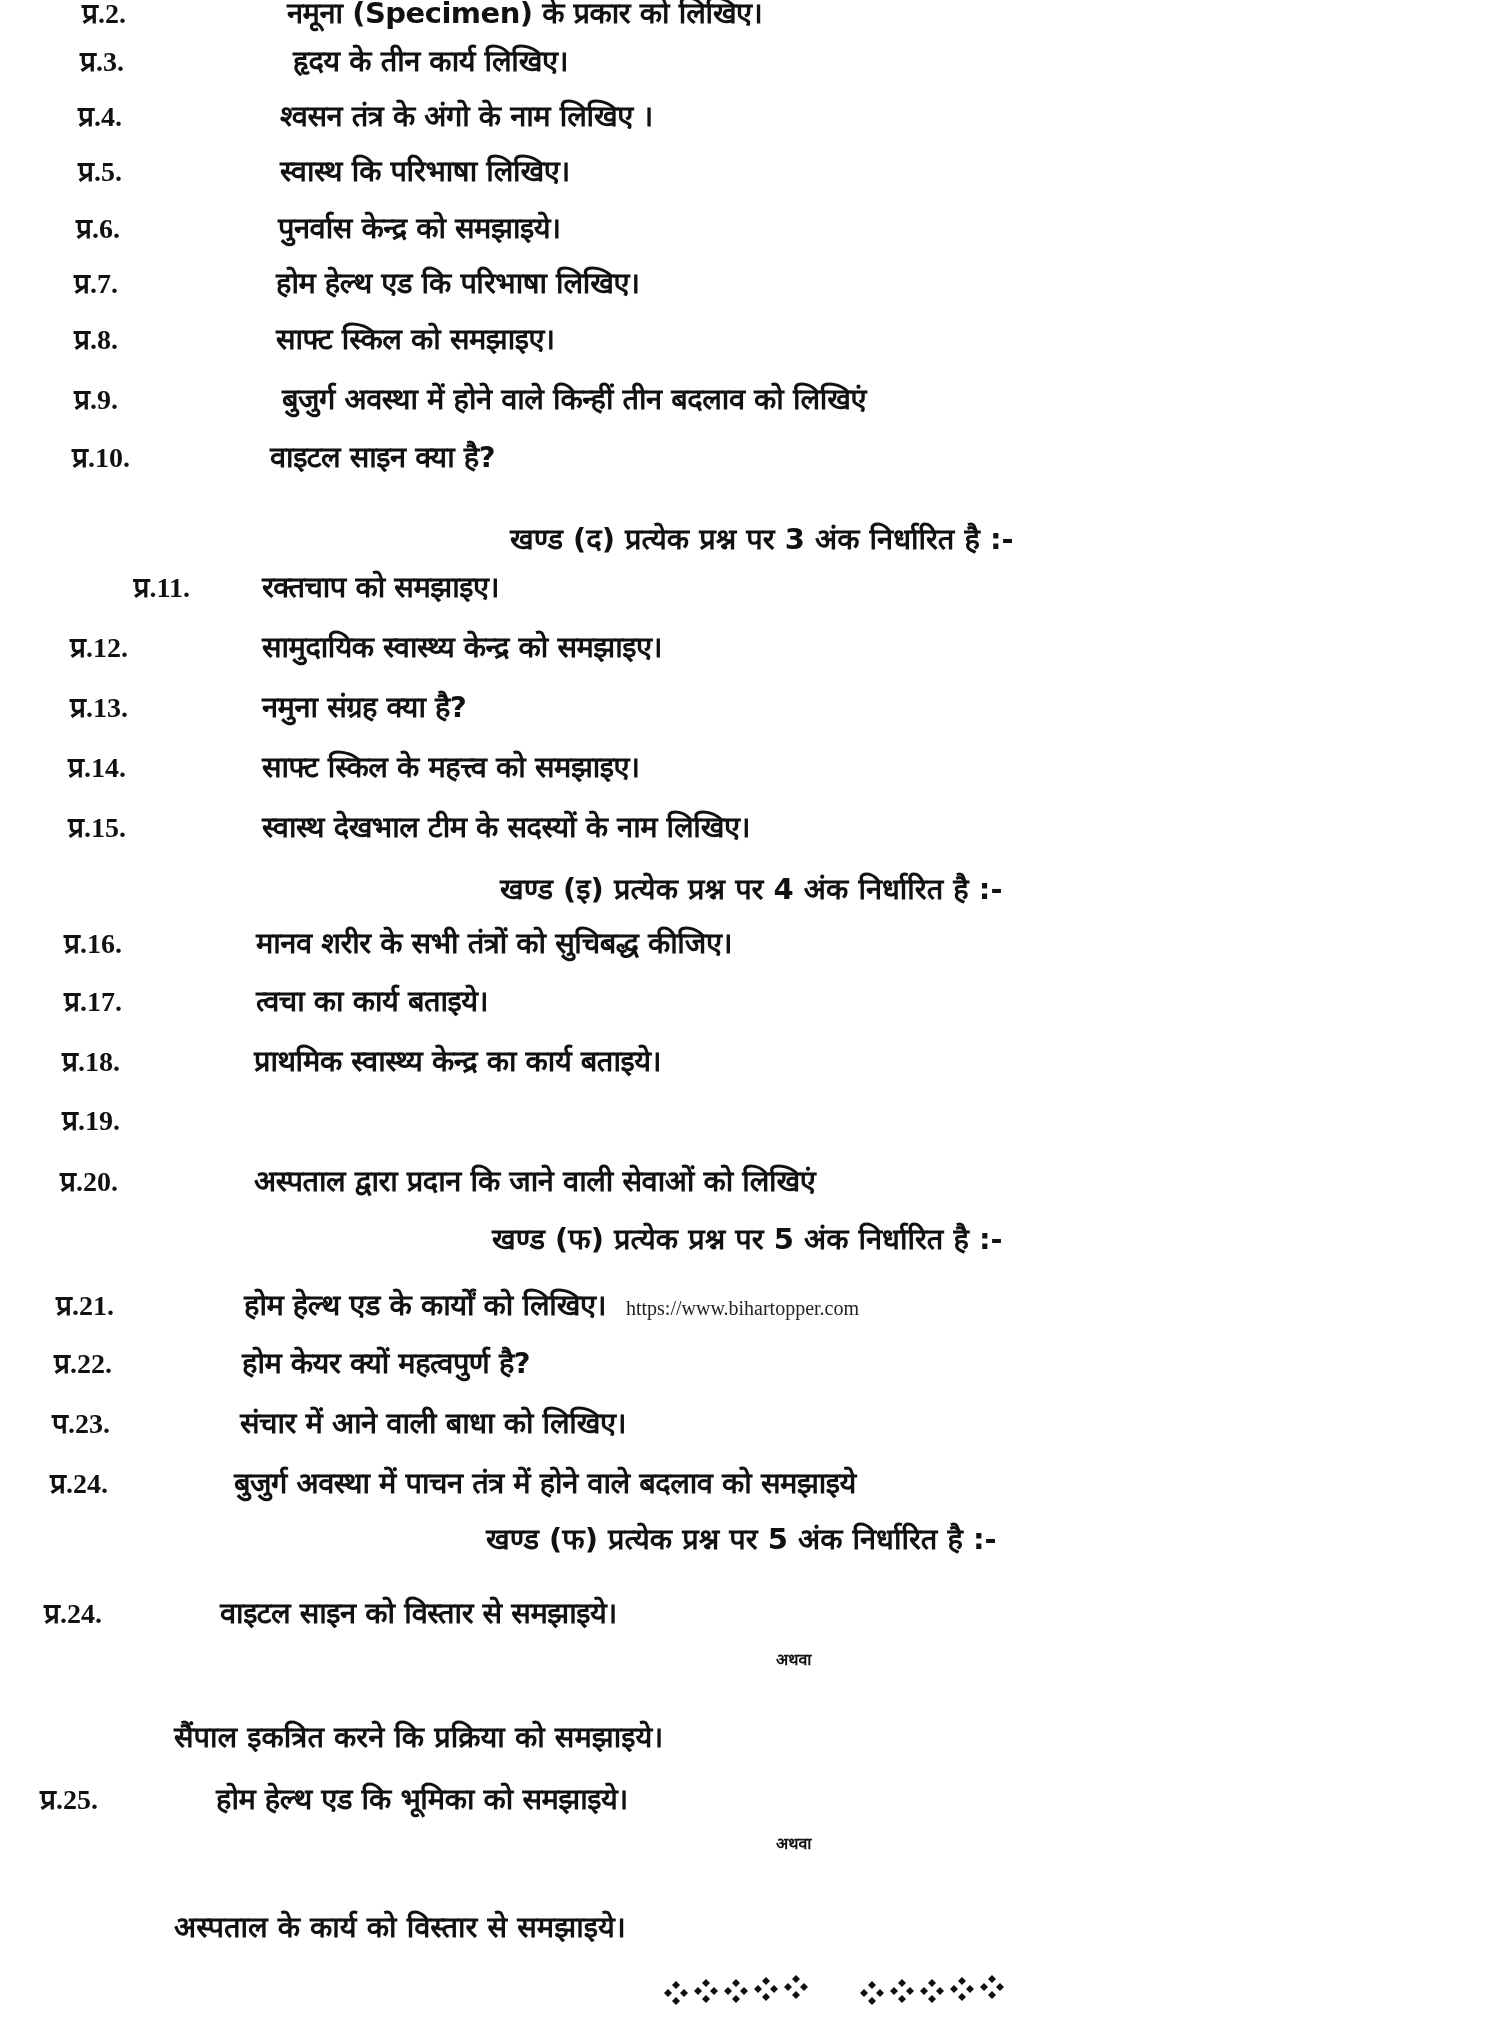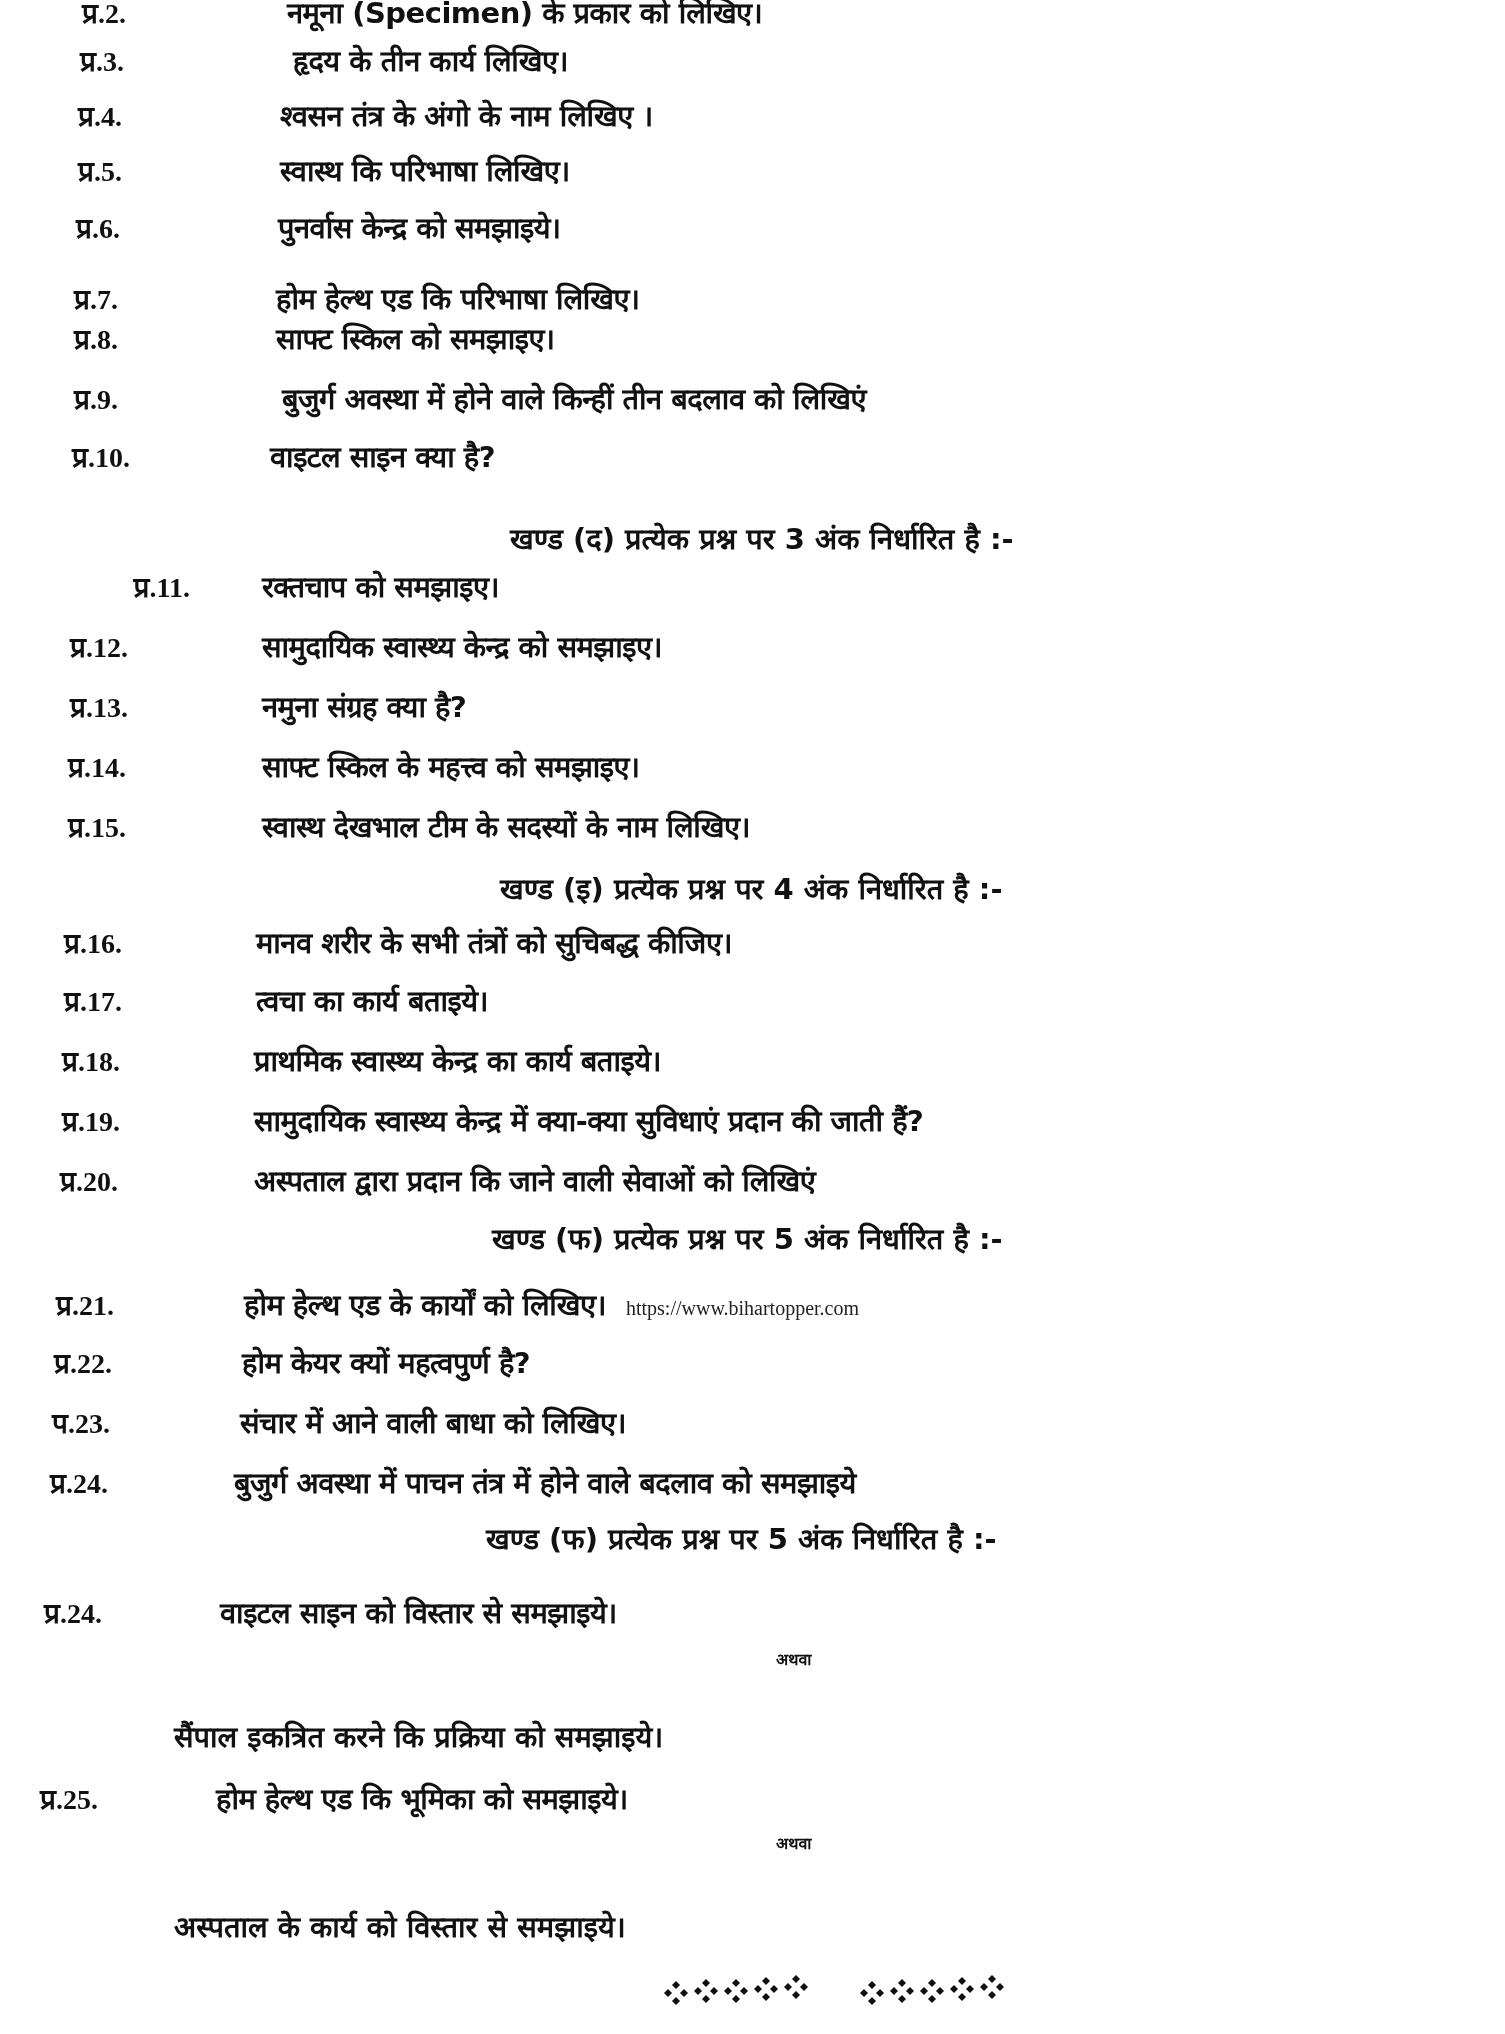--- a/index.html
+++ b/index.html
@@ -54,21 +54,21 @@
   <div class="q" style="left:78px; top:150px;">
     <span class="num">प्र.5.</span>
     <span class="text" style="margin-left:82px;">स्वास्थ कि परिभाषा लिखिए।</span>
   </div>
   <div class="q" style="left:76px; top:207px;">
     <span class="num">प्र.6.</span>
     <span class="text" style="margin-left:82px;">पुनर्वास केन्द्र को समझाइये।</span>
   </div>
   <div class="q" style="left:74px; top:262px;">
     <span class="num">प्र.7.</span>
-    <span class="text" style="margin-left:82px;margin-top:16px;">होम हेल्थ एड कि परिभाषा लिखिए।</span>
+    <span class="text" style="margin-left:82px;">होम हेल्थ एड कि परिभाषा लिखिए।</span>
   </div>
   <div class="q" style="left:74px; top:318px;">
     <span class="num">प्र.8.</span>
     <span class="text" style="margin-left:82px;">साफ्ट स्किल को समझाइए।</span>
   </div>
   <div class="q" style="left:74px; top:378px;">
     <span class="num">प्र.9.</span>
     <span class="text" style="margin-left:88px;">बुजुर्ग अवस्था में होने वाले किन्हीं तीन बदलाव को लिखिएं</span>
   </div>
   <div class="q" style="left:72px; top:436px;">
@@ -106,21 +106,20 @@
   <div class="q" style="left:64px; top:980px;">
     <span class="num">प्र.17.</span>
     <span class="text" style="margin-left:72px;">त्वचा का कार्य बताइये।</span>
   </div>
   <div class="q" style="left:62px; top:1040px;">
     <span class="num">प्र.18.</span>
     <span class="text" style="margin-left:72px;">प्राथमिक स्वास्थ्य केन्द्र का कार्य बताइये।</span>
   </div>
   <div class="q" style="left:62px; top:1100px;">
     <span class="num">प्र.19.</span>
-    <span class="text" style="margin-left:72px;">सामुदायिक स्वास्थ्य केन्द्र में क्या-क्या सुविधाएं प्रदान की जाती हैं?</span>
   </div>
   <div class="q" style="left:60px; top:1160px;">
     <span class="num">प्र.20.</span>
     <span class="text" style="margin-left:74px;">अस्पताल द्वारा प्रदान कि जाने वाली सेवाओं को लिखिएं</span>
   </div>
 
   <div class="section-head" style="left:492px; top:1218px;">खण्ड (फ) प्रत्येक प्रश्न पर 5 अंक निर्धारित है :-</div>
   <div class="q" style="left:56px; top:1284px;">
     <span class="num">प्र.21.</span>
     <span class="text" style="margin-left:68px;">होम हेल्थ एड के कार्यों को लिखिए।</span>

